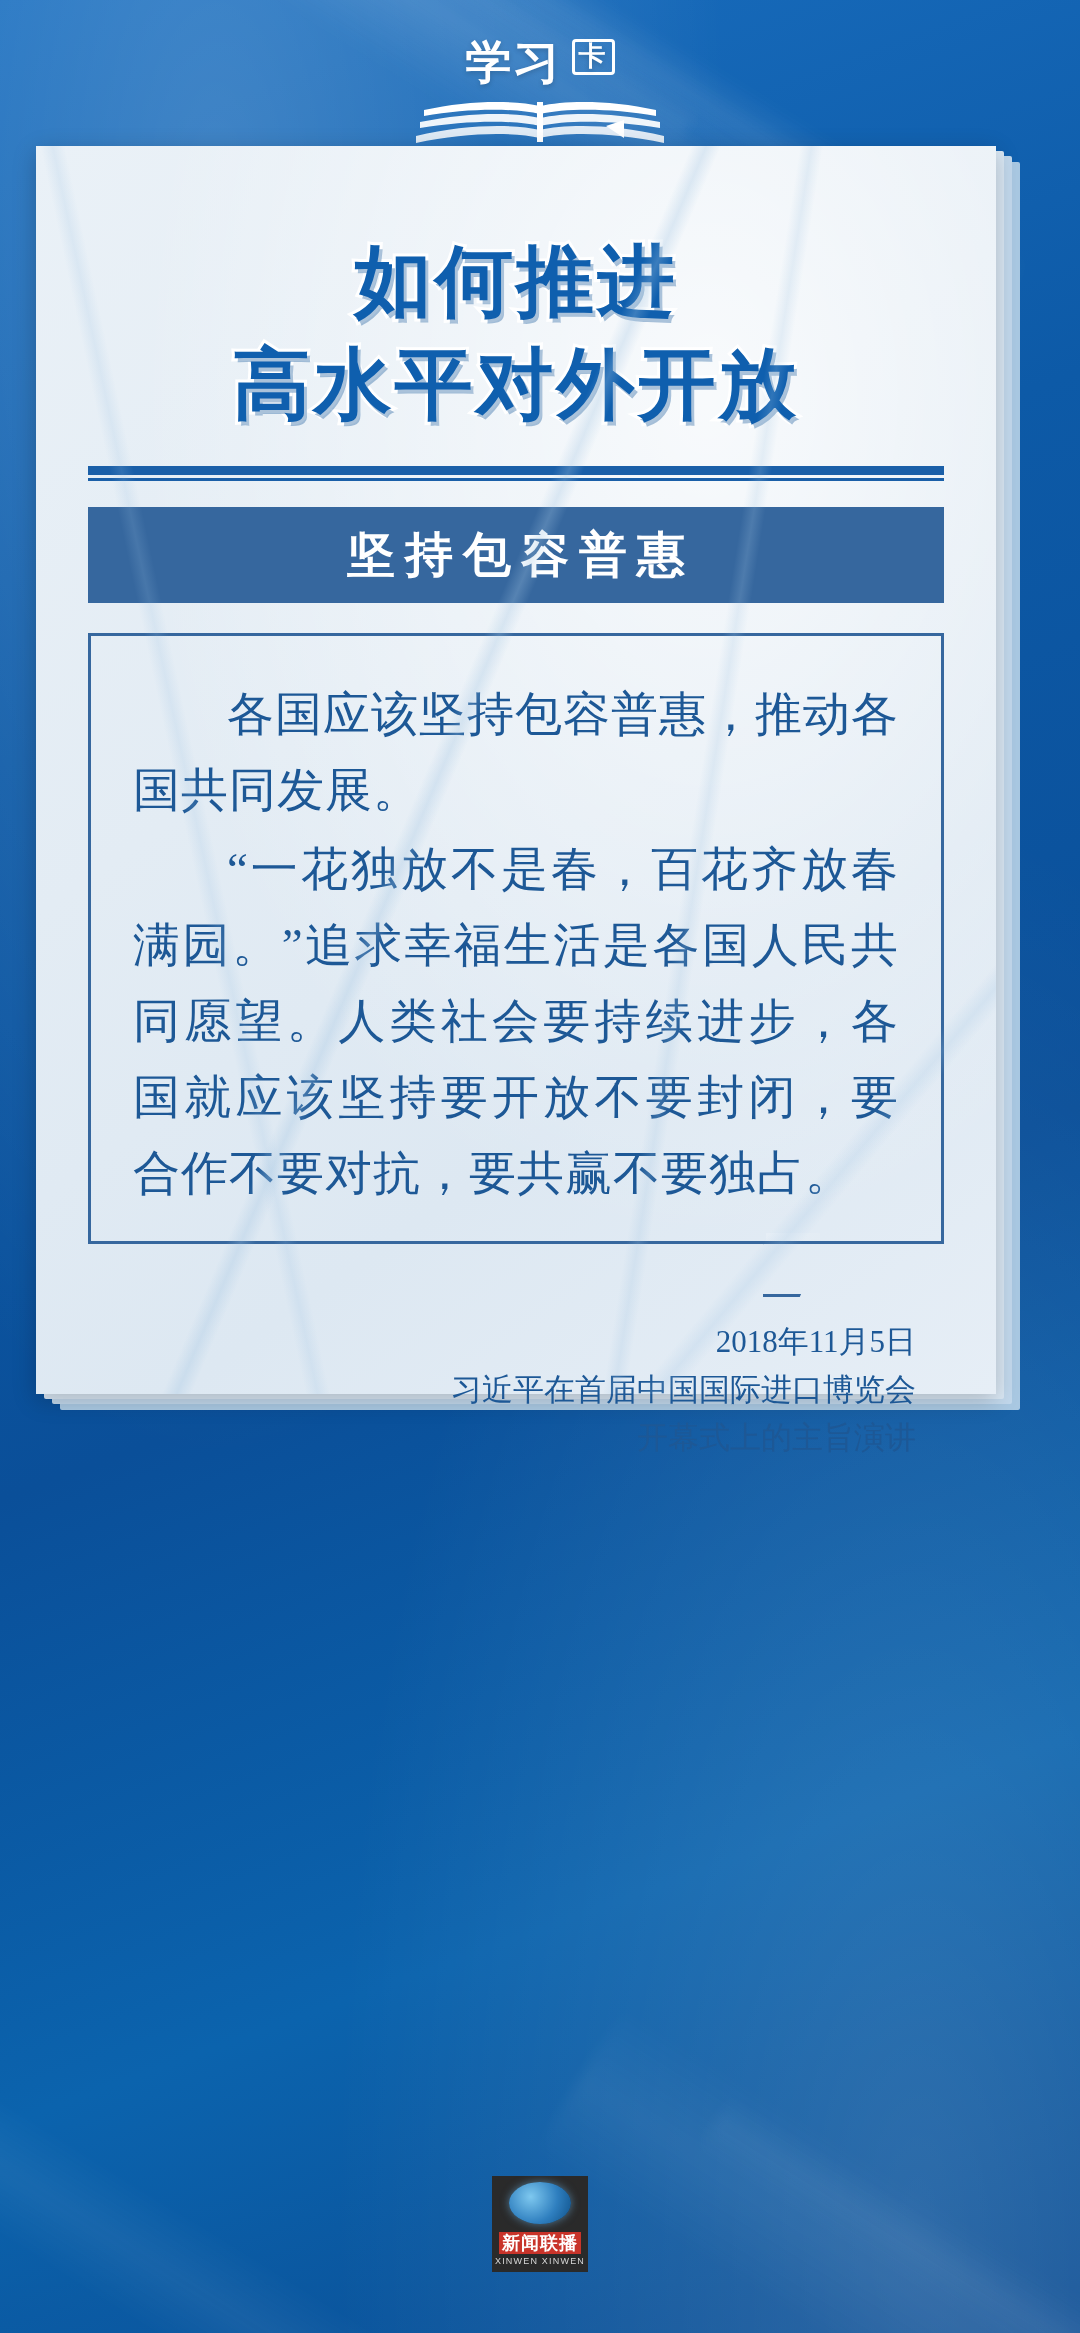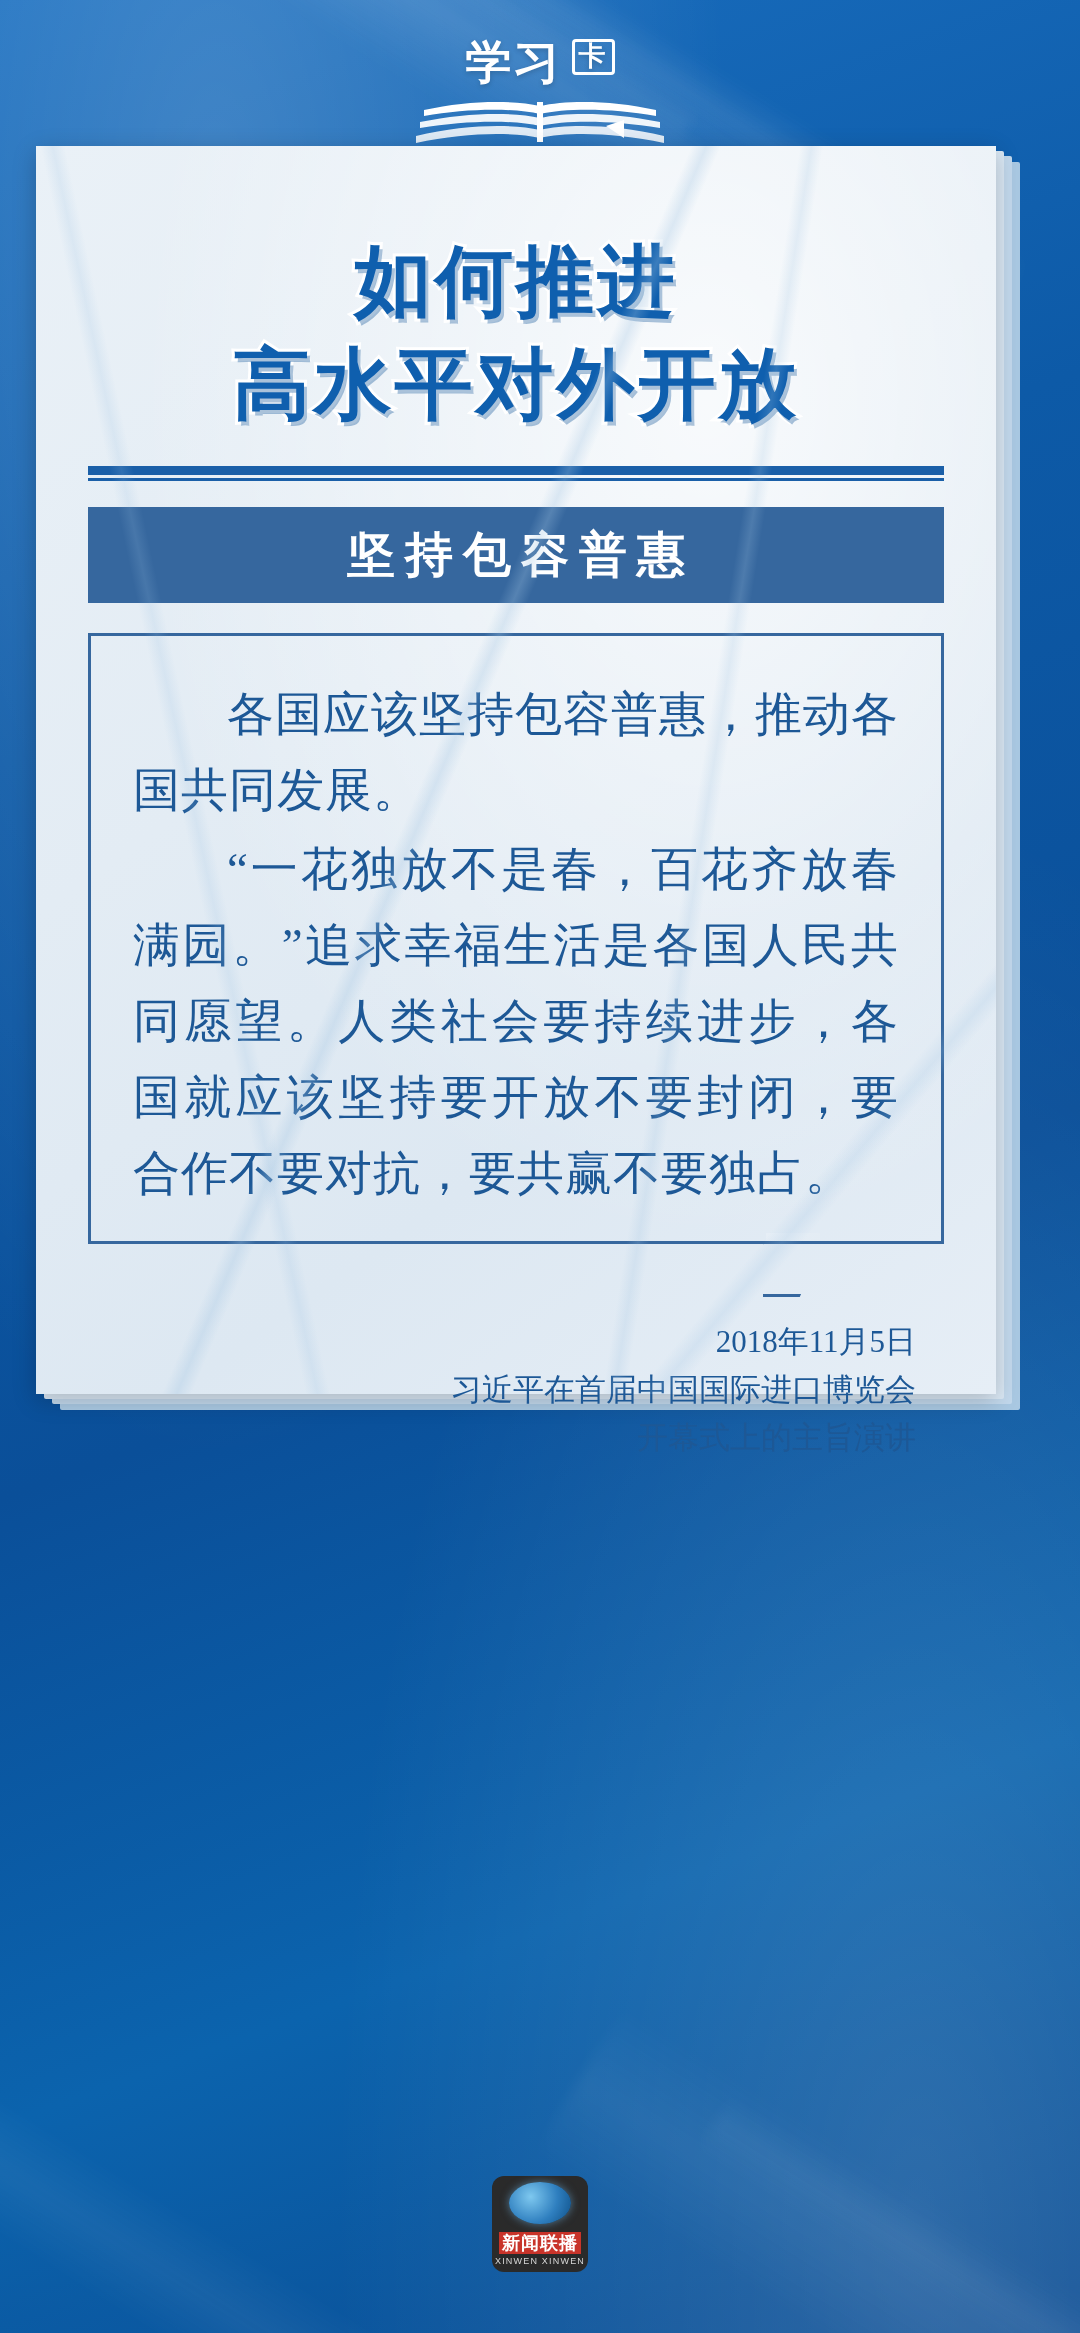--- a/index.html
+++ b/index.html
@@ -233,21 +233,21 @@
     transform: translateX(-50%);
     top: 2176px;
     width: 96px;
     height: 96px;
     background: #2a2a2a;
     display: flex;
     flex-direction: column;
     align-items: center;
     justify-content: flex-end;
     padding-bottom: 6px;
-    border-radius: 12px;
+    border-radius: 0;
     overflow: hidden;
   }
   .globe {
     position: absolute;
     top: 6px;
     left: 50%;
     transform: translateX(-50%);
     width: 62px;
     height: 42px;
     border-radius: 50%;

